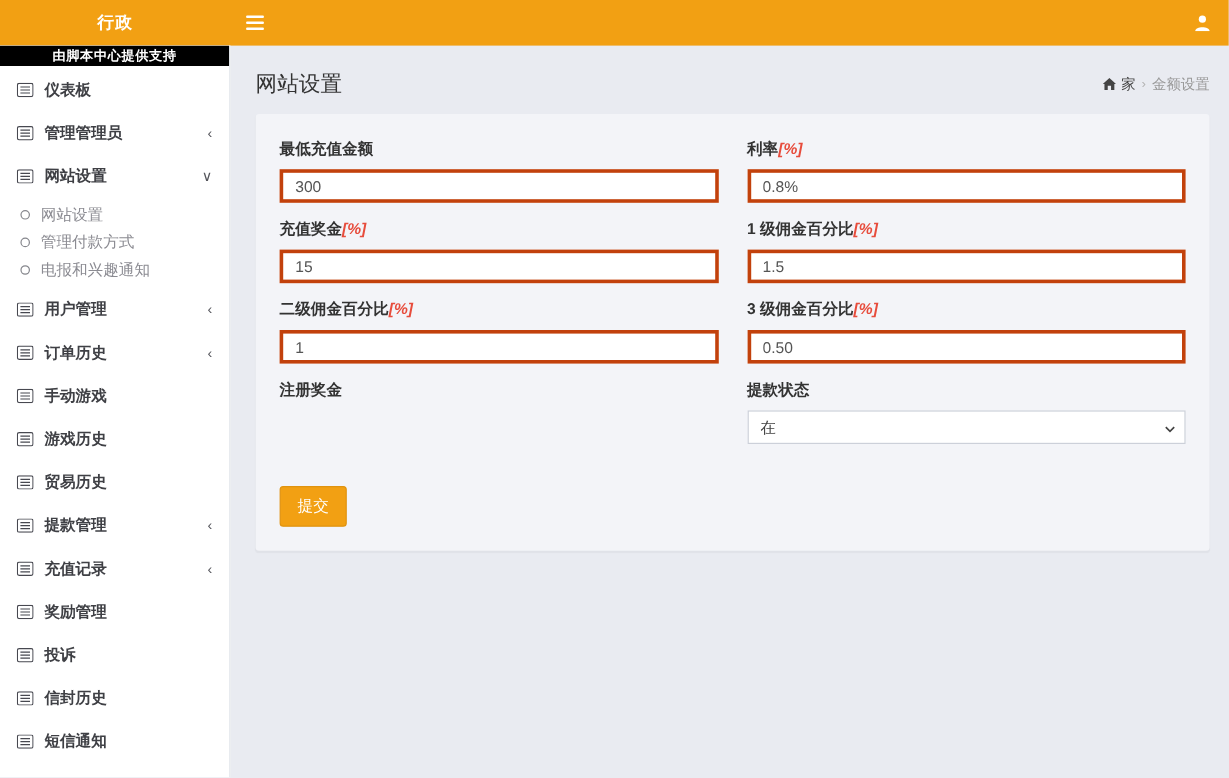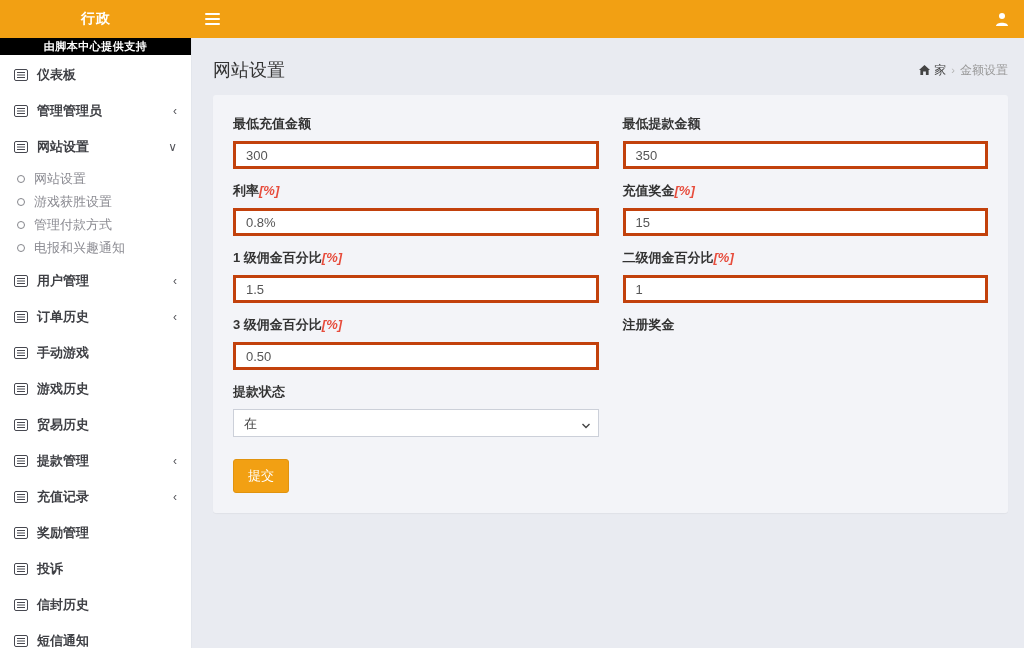--- a/index.html
+++ b/index.html
@@ -117,24 +117,20 @@
         <span class="nav-chevron">∨</span>
       </div>
 
       <div class="subnav">
         <div class="subnav-item">
           <span class="subnav-circle"></span>
           <span class="subnav-label">网站设置</span>
         </div>
         <div class="subnav-item">
           <span class="subnav-circle"></span>
-          <span class="subnav-label">游戏获胜设置</span>
-        </div>
-        <div class="subnav-item">
-          <span class="subnav-circle"></span>
           <span class="subnav-label">管理付款方式</span>
         </div>
         <div class="subnav-item">
           <span class="subnav-circle"></span>
           <span class="subnav-label">电报和兴趣通知</span>
         </div>
       </div>
 
       <div class="nav-item">
         <span class="nav-icon">
@@ -298,24 +294,20 @@
     </div>
 
     <div class="card">
       <form class="form-grid">
 
         <div class="form-group">
           <label><span>最低充值金额</span><span class="req"></span></label>
           <input class="text-input" type="text" value="300" style="">
         </div>
 
-        <div class="form-group">
-          <label><span>最低提款金额</span><span class="req"></span></label>
-          <input class="text-input" type="text" value="350" style="">
-        </div>
 
         <div class="form-group">
           <label><span>利率</span><span class="req">[%]</span></label>
           <input class="text-input" type="text" value="0.8%" style="">
         </div>
 
         <div class="form-group">
           <label><span>充值奖金</span><span class="req">[%]</span></label>
           <input class="text-input" type="text" value="15" style="">
         </div>

